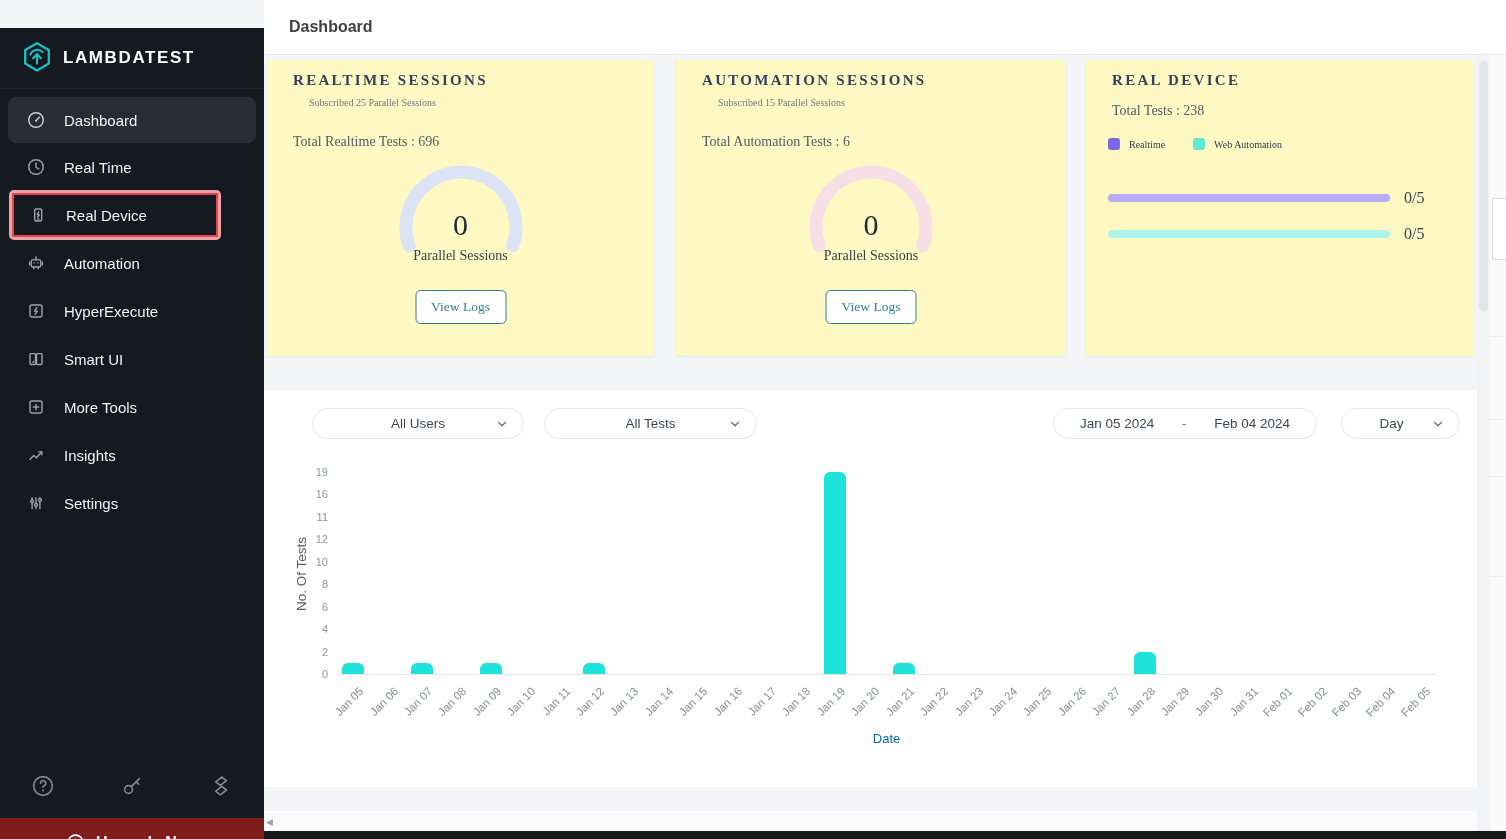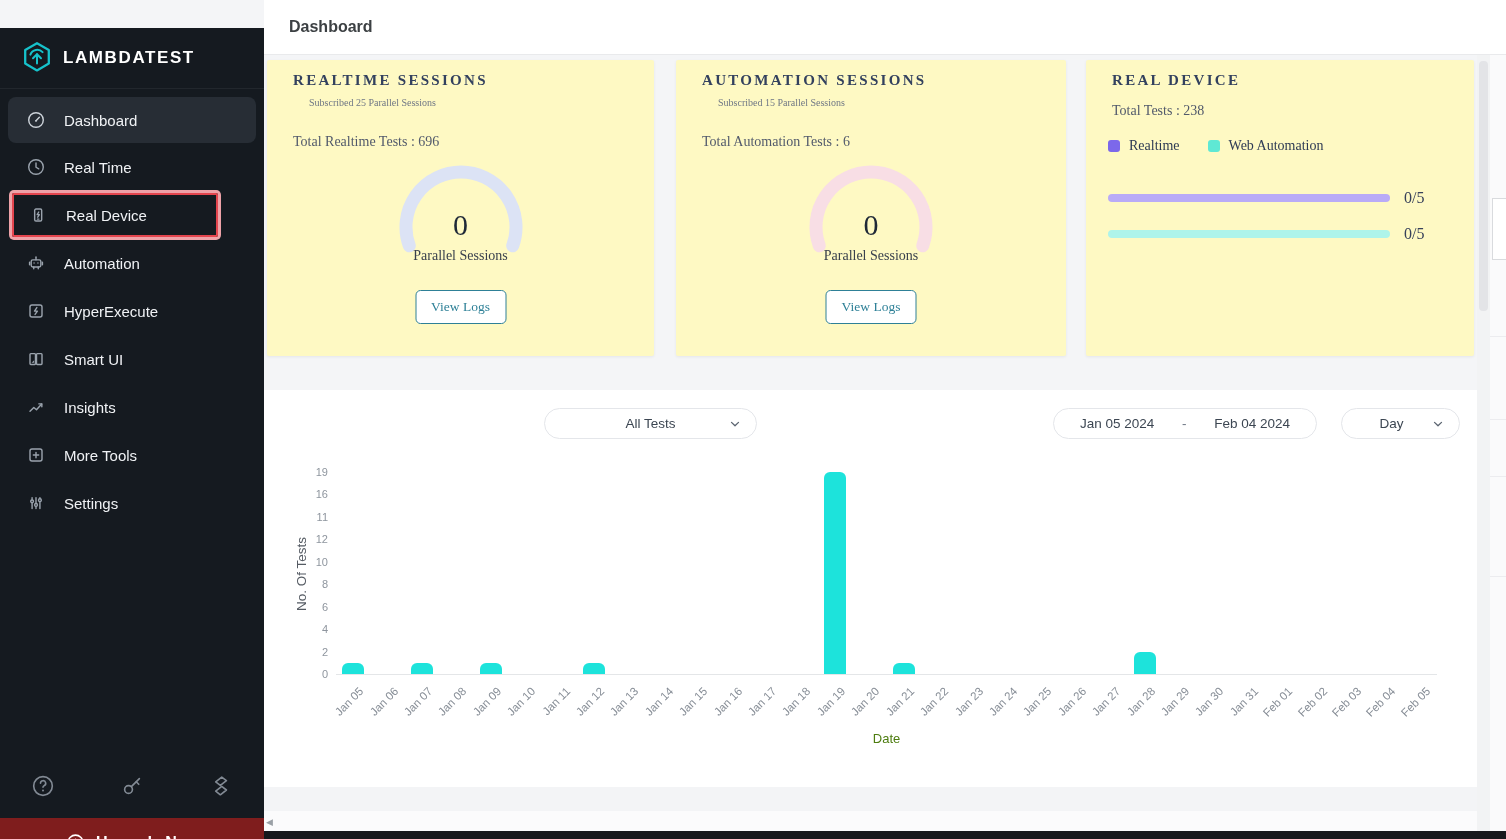--- a/index.html
+++ b/index.html
@@ -79,21 +79,21 @@
     font-size:14px; color:#39404d;
   }
   .view-logs-btn {
     position:absolute; left:50%; top:230px; transform:translateX(-50%);
     width:91px; height:34px; background:#fff;
     border:1px solid #2e8097; border-radius:5px; color:#2e8097;
     font-size:13.5px; display:flex; align-items:center; justify-content:center;
     cursor:pointer; font-family:inherit;
   }
   .legend-row { position:absolute; left:22px; top:78px; display:flex; gap:28px; }
-  .legend-item { display:flex; align-items:center; gap:9px; font-size:14px; color:#2d3a54; }
+  .legend-item { display:flex; align-items:center; gap:9px; font-size:10px; color:#2d3a54; }
   .legend-swatch { width:12px; height:12px; border-radius:3px; }
   .progress-row {
     position:absolute; left:22px; right:22px; height:20px;
     display:flex; align-items:center;
   }
   .progress-row.p1 { top:128px; }
   .progress-row.p2 { top:164px; }
   .progress-track { flex:0 0 282px; height:8px; border-radius:4px; }
   .progress-value { margin-left:14px; font-size:16px; color:#37415a; }
   
@@ -127,21 +127,21 @@
     transform:rotate(-45deg); transform-origin:100% 0;
     font-size:11.5px; color:#868d96; white-space:nowrap;
   }
   .ylabel {
     position:absolute; left:-35px; top:101px;
     transform:translate(-50%,-50%) rotate(-90deg);
     font-size:13.5px; color:#555b63; white-space:nowrap;
   }
   .xlabel {
     position:absolute; left:0; width:1101px; top:258px; text-align:center;
-    font-size:13px; color:#4d7c0f;
+    font-size:13px; color:#0369a1;
   }
   
   .band1 { position:absolute; left:264px; top:787px; width:1242px; height:24px; background:#f3f4f6; }
   .band2 { position:absolute; left:264px; top:811px; width:1242px; height:20px; background:#fbfbfc; }
   .darkbar { position:absolute; left:264px; top:831px; width:1242px; height:8px; background:#17181c; }
   .hscroll-arrow {
     position:absolute; left:266px; top:817px; font-size:9px; color:#9aa0a6; cursor:pointer;
   }
   .vscroll {
     position:absolute; left:1477px; top:55px; width:13px; height:776px;
@@ -236,35 +236,35 @@
             <rect x="12.6" y="5.5" width="6.6" height="13" rx="1"></rect>
           <path d="M6.6 16.6l3.2-3.2v3.2z" fill="currentColor" stroke="none"></path>
         </svg>
       </span>
       <span class="nav-label">Smart UI</span>
     </div>
 
     <div class="nav-item">
       <span class="nav-icon">
         <svg width="20" height="20" viewBox="0 0 24 24" fill="none" stroke="currentColor" stroke-width="1.7" stroke-linecap="round" stroke-linejoin="round">
+          <rect x="4.8" y="4.8" width="14.4" height="14.4" rx="2.4"></rect>
+            <path d="M12 8.8v6.4M8.8 12h6.4"></path>
+        </svg>
+      </span>
+      <span class="nav-label">More Tools</span>
+    </div>
+
+    <div class="nav-item">
+      <span class="nav-icon">
+        <svg width="20" height="20" viewBox="0 0 24 24" fill="none" stroke="currentColor" stroke-width="1.7" stroke-linecap="round" stroke-linejoin="round">
           <path d="M4.8 17.2l4.6-4.6 3.2 2.8 6.2-7"></path>
             <path d="M15.4 8.2h3.6v3.6"></path>
         </svg>
       </span>
       <span class="nav-label">Insights</span>
-    </div>
-
-    <div class="nav-item">
-      <span class="nav-icon">
-        <svg width="20" height="20" viewBox="0 0 24 24" fill="none" stroke="currentColor" stroke-width="1.7" stroke-linecap="round" stroke-linejoin="round">
-          <rect x="4.8" y="4.8" width="14.4" height="14.4" rx="2.4"></rect>
-            <path d="M12 8.8v6.4M8.8 12h6.4"></path>
-        </svg>
-      </span>
-      <span class="nav-label">More Tools</span>
     </div>
 
     <div class="nav-item">
       <span class="nav-icon">
         <svg width="20" height="20" viewBox="0 0 24 24" fill="none" stroke="currentColor" stroke-width="1.7" stroke-linecap="round">
           <path d="M7.3 5.5v13M12 5.5v13M16.7 5.5v13"></path>
           <circle cx="7.3" cy="10" r="1.7" fill="#151a20"></circle>
             <circle cx="12" cy="14.3" r="1.7" fill="#151a20"></circle>
             <circle cx="16.7" cy="8.6" r="1.7" fill="#151a20"></circle>
         </svg>
@@ -353,20 +353,28 @@
     <span class="progress-track" style="background: rgb(185, 171, 247);"></span>
     <span class="progress-value">0/5</span>
   </div>
   <div class="progress-row p2">
     <span class="progress-track" style="background: rgb(174, 244, 234);"></span>
     <span class="progress-value">0/5</span>
   </div>
 </div>
 
 <div class="chart-panel">
+  <div class="pill pill-users">
+    <span>All Users</span>
+    <span class="chev">
+      <svg width="14" height="14" viewBox="0 0 24 24" fill="none" stroke="currentColor" stroke-width="2.2" stroke-linecap="round" stroke-linejoin="round">
+          <path d="M6 9.2L12 15l6-5.8"></path>
+        </svg>
+    </span>
+  </div>
   <div class="pill pill-tests">
     <span>All Tests</span>
     <span class="chev">
       <svg width="14" height="14" viewBox="0 0 24 24" fill="none" stroke="currentColor" stroke-width="2.2" stroke-linecap="round" stroke-linejoin="round">
           <path d="M6 9.2L12 15l6-5.8"></path>
         </svg>
     </span>
   </div>
   <div class="pill pill-date">
     <span>Jan 05 2024</span>

